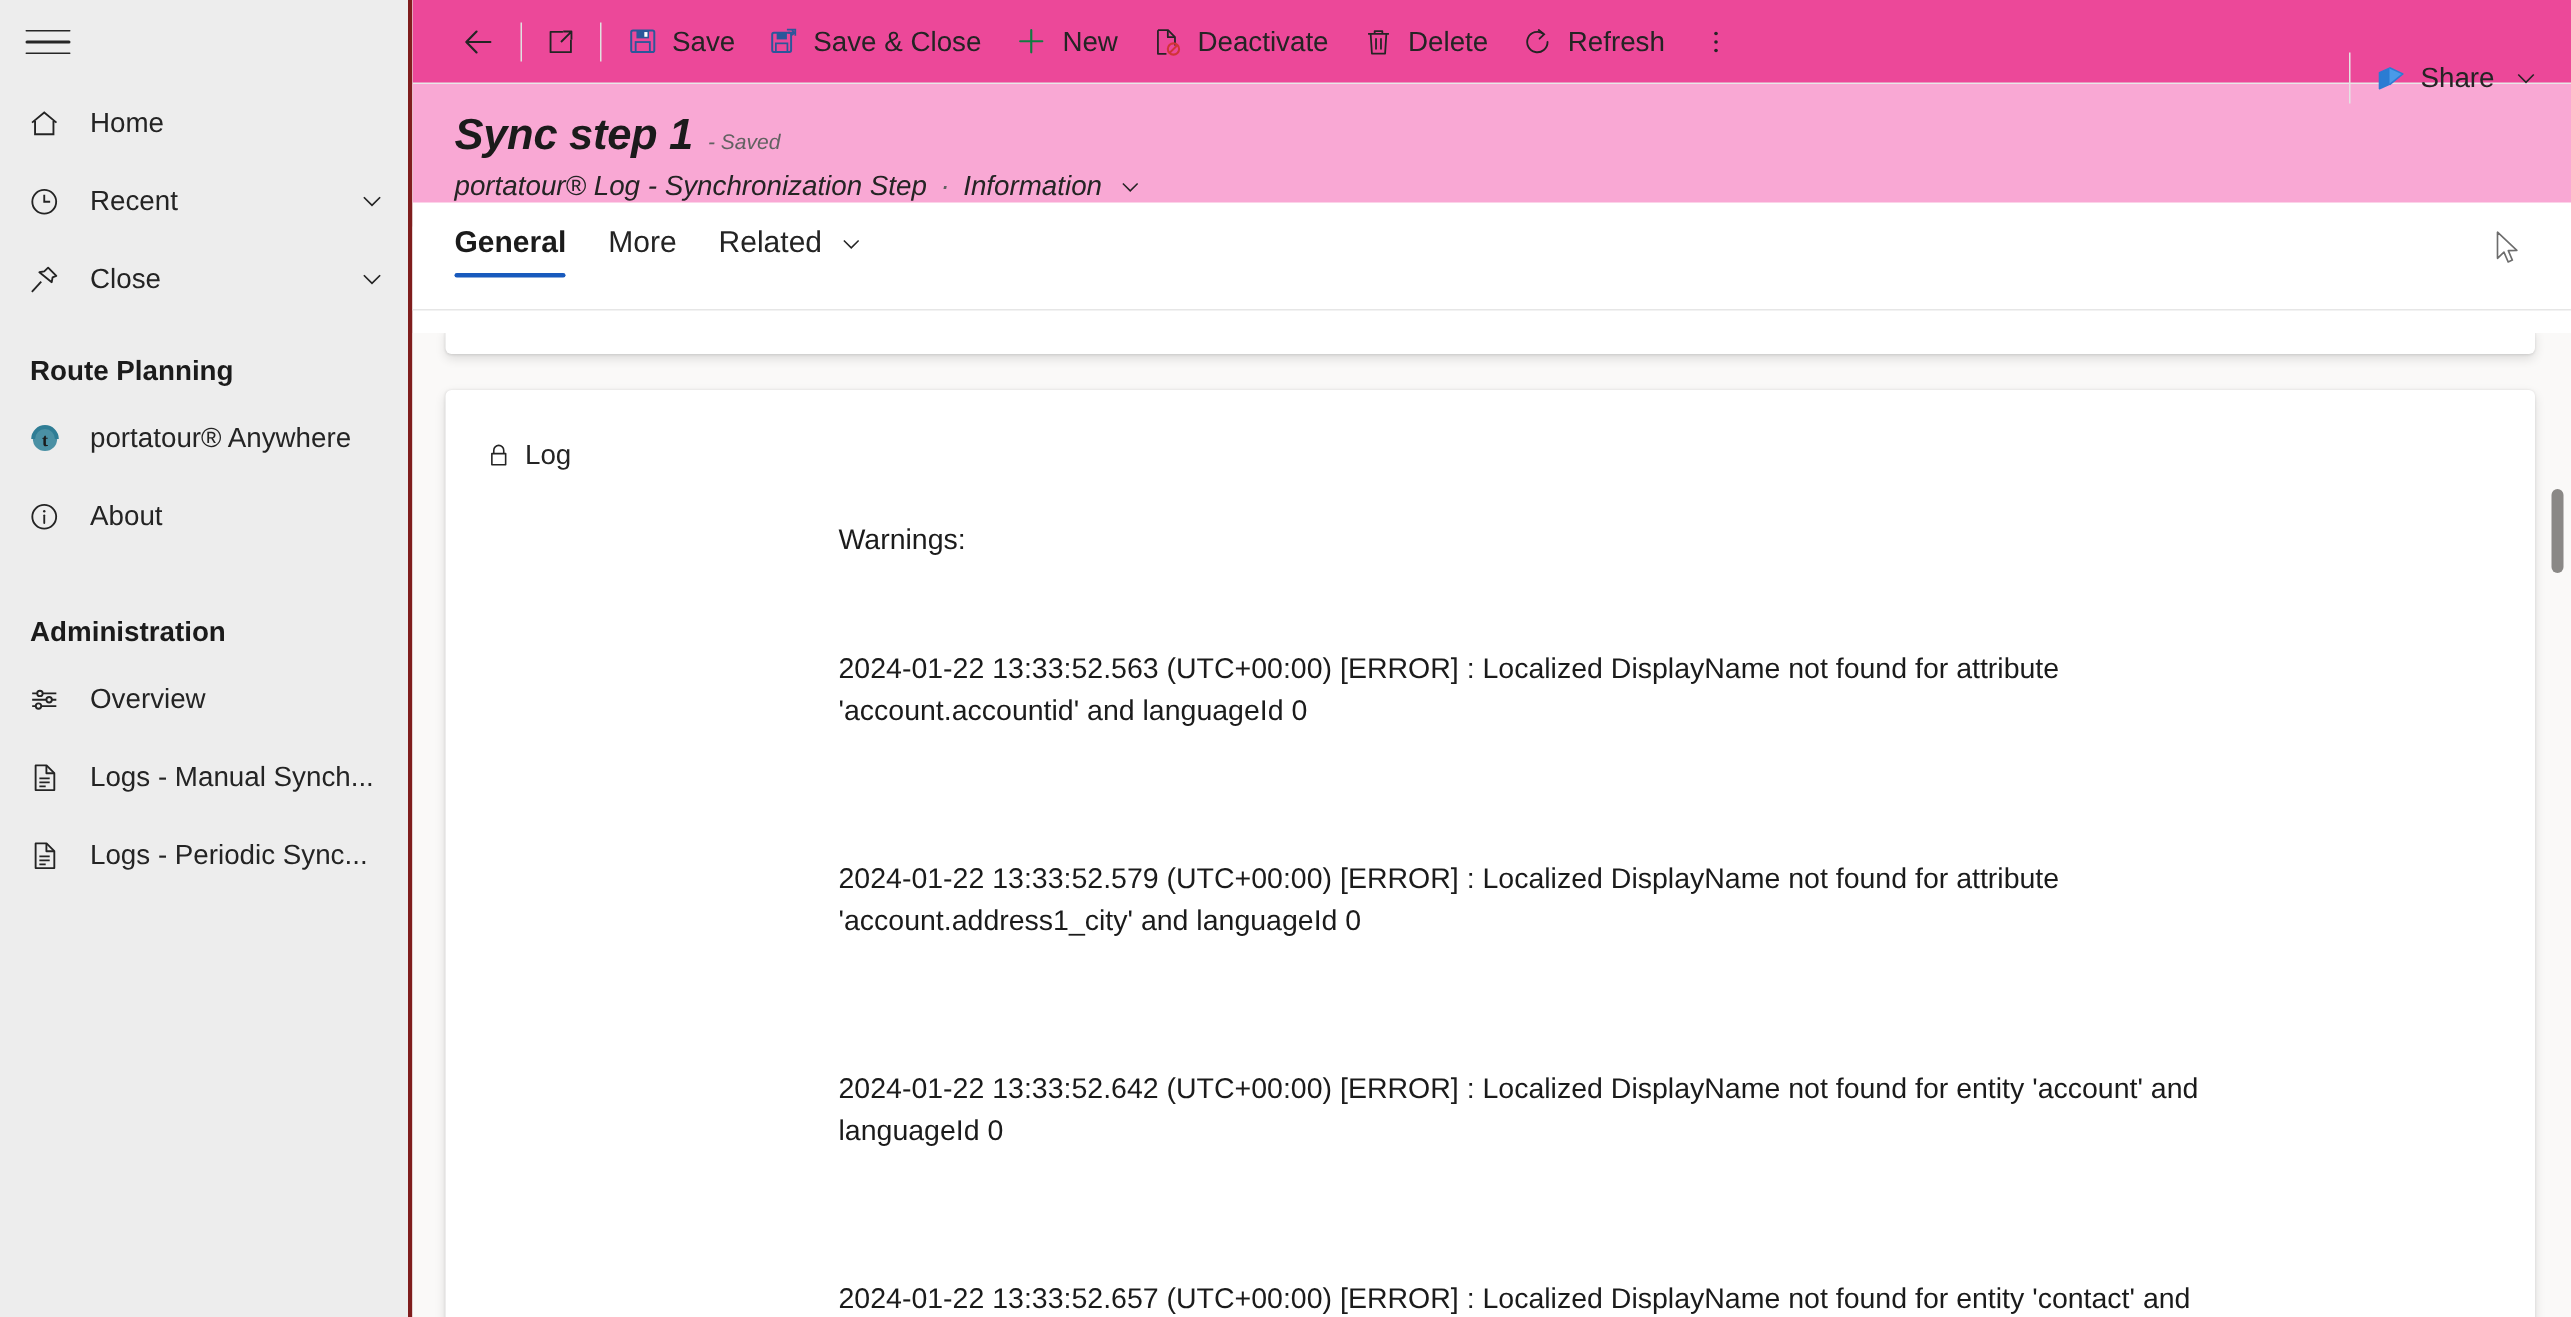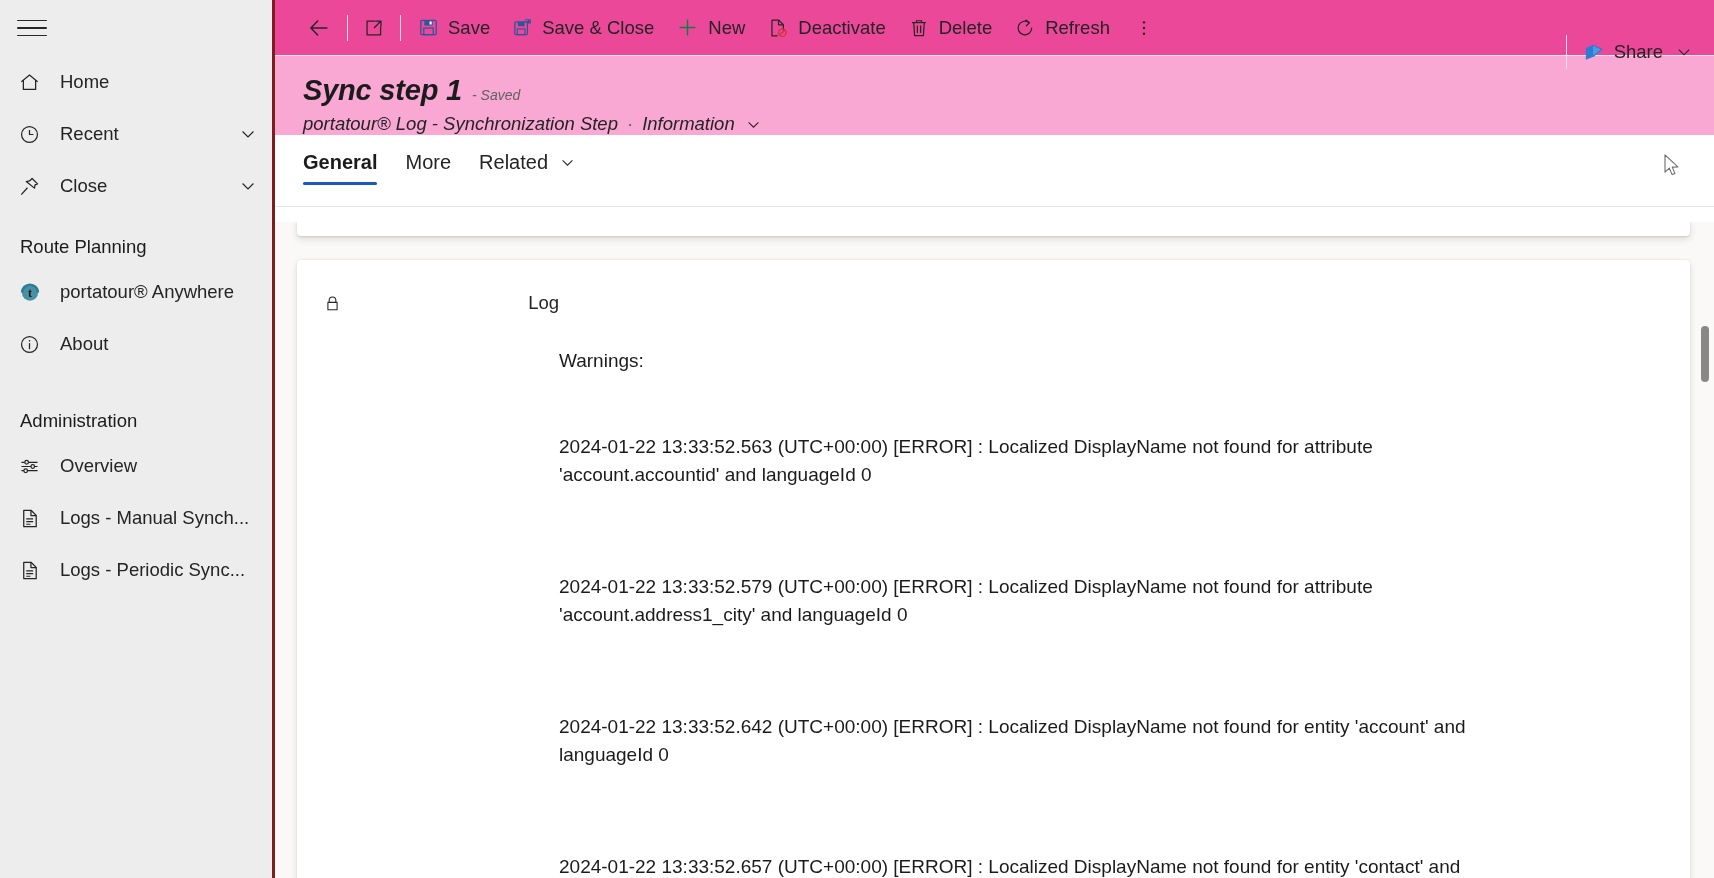--- a/index.html
+++ b/index.html
@@ -53,21 +53,21 @@
   .nav-ico {
     width: 30px; min-width: 30px;
     display: flex; align-items: center; justify-content: flex-start;
     margin-right: 12px;
     color: #242424;
   }
   .nav-label { flex: 1; white-space: nowrap; overflow: hidden; }
   .nav-chevron { color: #242424; display: flex; align-items: center; }
   .nav-group-title {
     font-size: 18.5px;
-    font-weight: normal;
+    font-weight: bold;
     color: #1b1b1b;
     padding: 10px 0 8px 20px;
     margin-top: 14px;
   }
   .nav-group-title.admin { margin-top: 30px; }
 
   
   .main {
     flex: 1;
     height: 878px;
@@ -220,21 +220,20 @@
     width: 262px;
     min-width: 262px;
     padding-left: 26px;
     padding-top: 6px;
   }
   .field-label {
     display: flex;
     align-items: center;
     font-size: 18.5px;
     color: #242424;
-    justify-content: space-between;
   }
   .field-label .lock { margin-right: 8px; display:flex; align-items:center; }
   .log-col {
     flex: 1;
     padding-right: 40px;
     padding-top: 4px;
   }
   .log-text {
     font-size: 19px;
     line-height: 28.5px;

